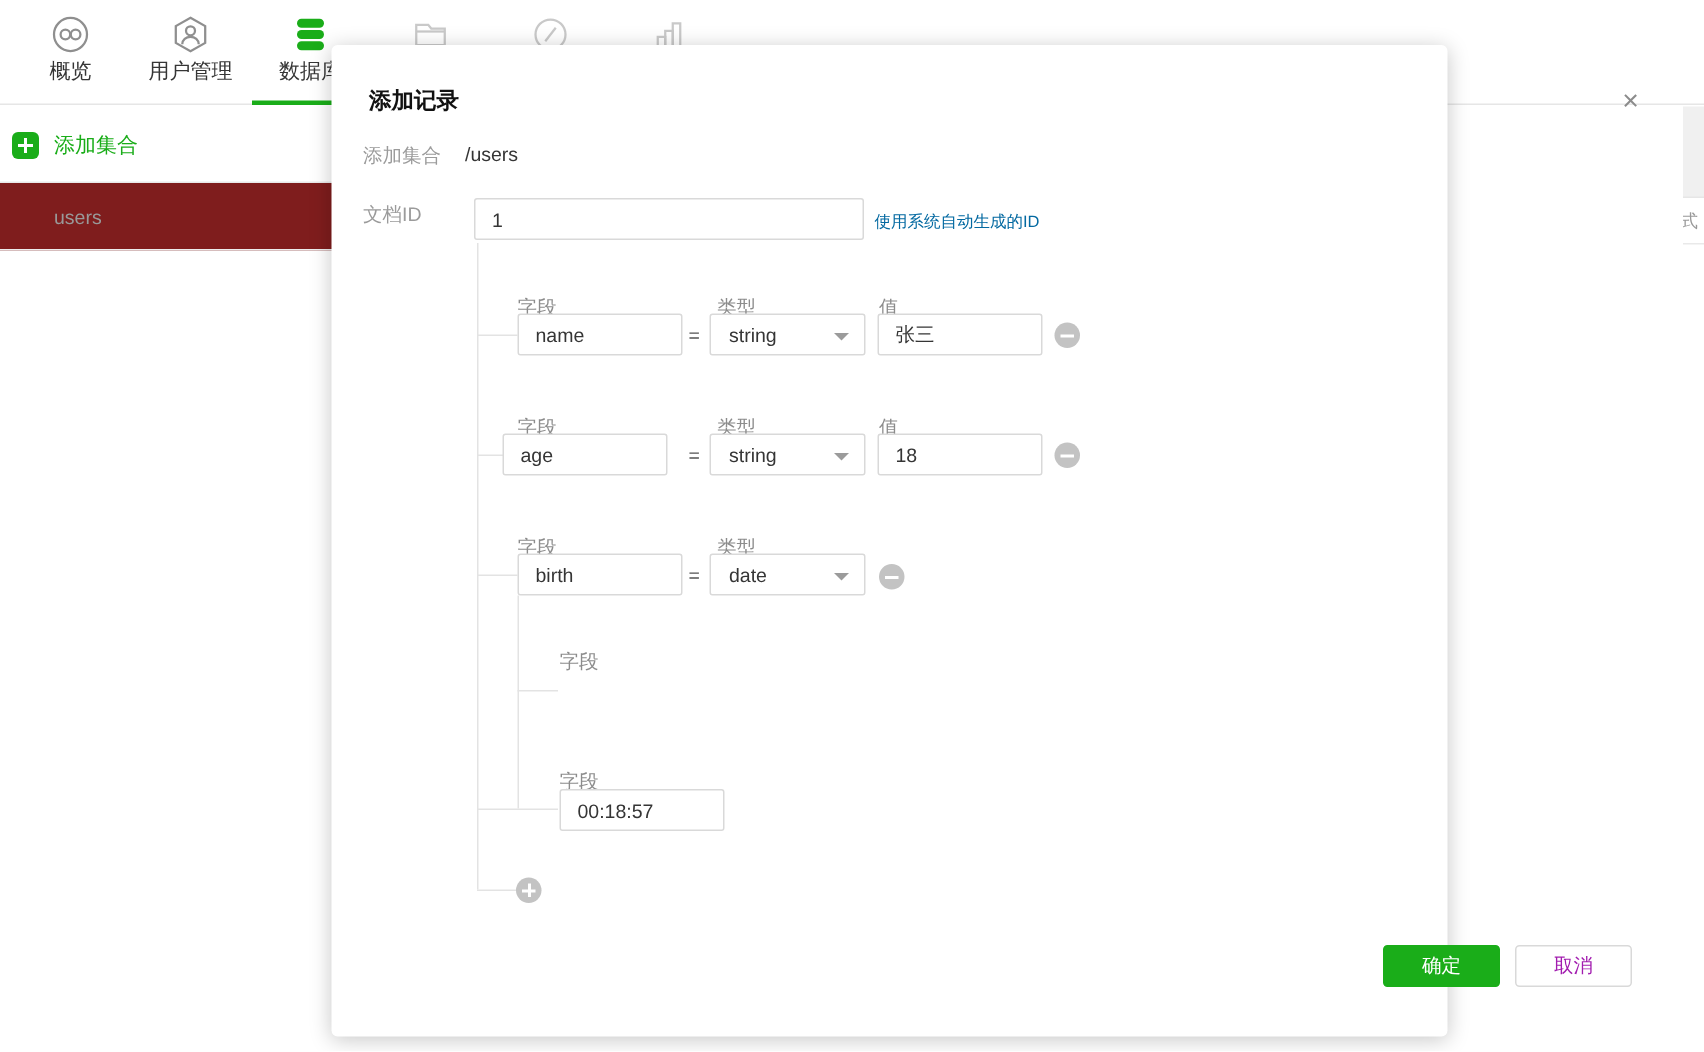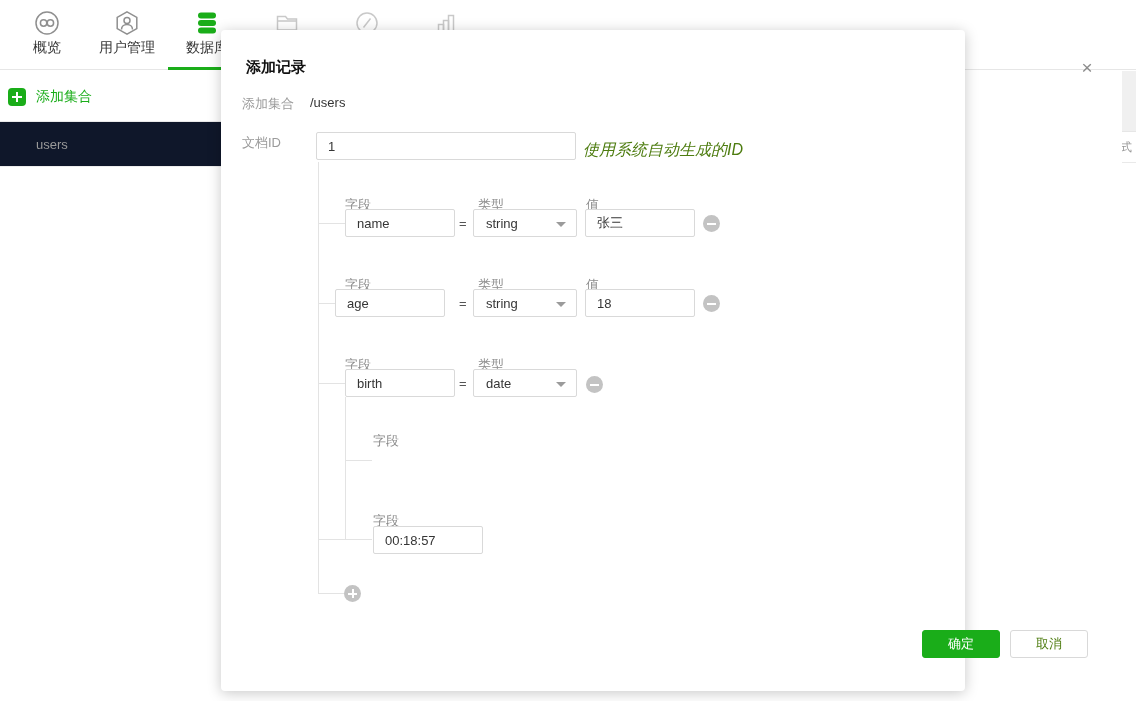--- a/index.html
+++ b/index.html
@@ -14,51 +14,51 @@
   .nav-item .nlabel { font-size:14px; color:#353535; line-height:18px; }
   .nav-underline { position:absolute; top:67px; height:3px; background:#1aad19; }
 
   
   .sidebar { position:absolute; left:0; top:71px; width:250px; height:630px; background:#fff; }
   .add-collection { position:relative; height:51px; border-bottom:1px solid #e9e9e9; cursor:pointer; }
   .plus-square { position:absolute; left:8px; top:17px; width:18px; height:18px; background:#1aad19; border-radius:4px; }
   .plus-square:before { content:""; position:absolute; left:4px; top:8px; width:10px; height:2px; background:#fff; }
   .plus-square:after  { content:""; position:absolute; left:8px; top:4px; width:2px; height:10px; background:#fff; }
   .add-collection .alabel { position:absolute; left:36px; top:17px; font-size:14px; color:#1aad19; }
-  .coll-item { position:relative; height:45px; background:#0f172a; border-bottom:1px solid #ededed; cursor:pointer; }
+  .coll-item { position:relative; height:45px; background:#7f1d1d; border-bottom:1px solid #ededed; cursor:pointer; }
   .coll-item .clabel { position:absolute; left:36px; top:15px; font-size:13px; color:#999; }
 
   
   .bg-strip { position:absolute; left:1122px; top:71px; width:14px; height:630px; background:#fff; }
   .bg-strip .blk { position:absolute; left:0; top:0; width:14px; height:61px; background:#f0f0f0; border-bottom:1px solid #e6e6e6; }
   .bg-strip .rowtxt { position:absolute; left:0; top:61px; width:14px; height:31px; border-bottom:1px solid #e9e9e9; overflow:hidden; }
   .bg-strip .rowtxt span { font-size:12px; color:#999; line-height:31px; margin-left:-2px; display:block; }
 
   
   .modal { position:absolute; left:221px; top:30px; width:744px; height:661px; background:#fff; border-radius:4px;
            box-shadow:0 2px 14px rgba(0,0,0,.22); z-index:10; }
   .m-title { position:absolute; left:25px; top:28px; font-size:15px; font-weight:bold; color:#111; }
   .m-close { position:absolute; left:854px; top:26px; width:24px; height:24px; font-size:19px; line-height:24px; text-align:center; color:#8c8c8c; cursor:pointer; }
   .flabel { position:absolute; font-size:13px; color:#9b9b9b; }
   .fvalue { position:absolute; font-size:13px; color:#353535; }
   .in { position:absolute; height:28px; border:1px solid #d9d9d9; border-radius:2px; font-size:13px; color:#353535;
         padding:0 11px; font-family:inherit; background:#fff; outline:none; }
-  .hint { position:absolute; font-size:16px; color:#4d7c0f;font-style:italic; }
+  .hint { position:absolute; font-size:11px; color:#0369a1; }
   .hdr { position:absolute; font-size:13px; color:#8c8c8c;margin-top:12px; }
   .eq { position:absolute; font-size:13px; color:#555; }
   .sel { position:absolute; height:28px; width:104px; border:1px solid #d9d9d9; border-radius:2px; background:#fff; cursor:pointer; }
   .sel .stext { position:absolute; left:12px; top:6px; font-size:13px; color:#353535; }
   .sel .caret { position:absolute; right:10px; top:12px; width:0; height:0; border-left:5px solid transparent; border-right:5px solid transparent; border-top:5px solid #9b9b9b; }
   .circle-btn { position:absolute; width:17px; height:17px; border-radius:50%; background:#c3c3c3; cursor:pointer; }
   .circle-btn .bar { position:absolute; left:4px; top:7.5px; width:9px; height:2px; background:#fff; }
   .circle-btn .vbar { position:absolute; left:7.5px; top:4px; width:2px; height:9px; background:#fff; }
   .tl { position:absolute; background:#e3e3e3; }
   .btn { position:absolute; width:78px; height:28px; border-radius:3px; font-size:13px; line-height:28px; text-align:center; cursor:pointer; font-family:Liberation Mono, monospace; }
   .btn-primary { background:#1aad19; color:#fff; border:1px solid #1aad19; }
-  .btn-default { background:#fff; color:#4d7c0f; border:1px solid #d9d9d9; }
+  .btn-default { background:#fff; color:#a21caf; border:1px solid #d9d9d9; }
 
   svg .st { fill:none; stroke:#8f8f8f; stroke-width:1.5; }
   svg .st-light { fill:none; stroke:#c9c9c9; stroke-width:1.5; }
 </style>
 </head>
 <body>
 
 <div class="screen">
 
   <div class="topnav">

